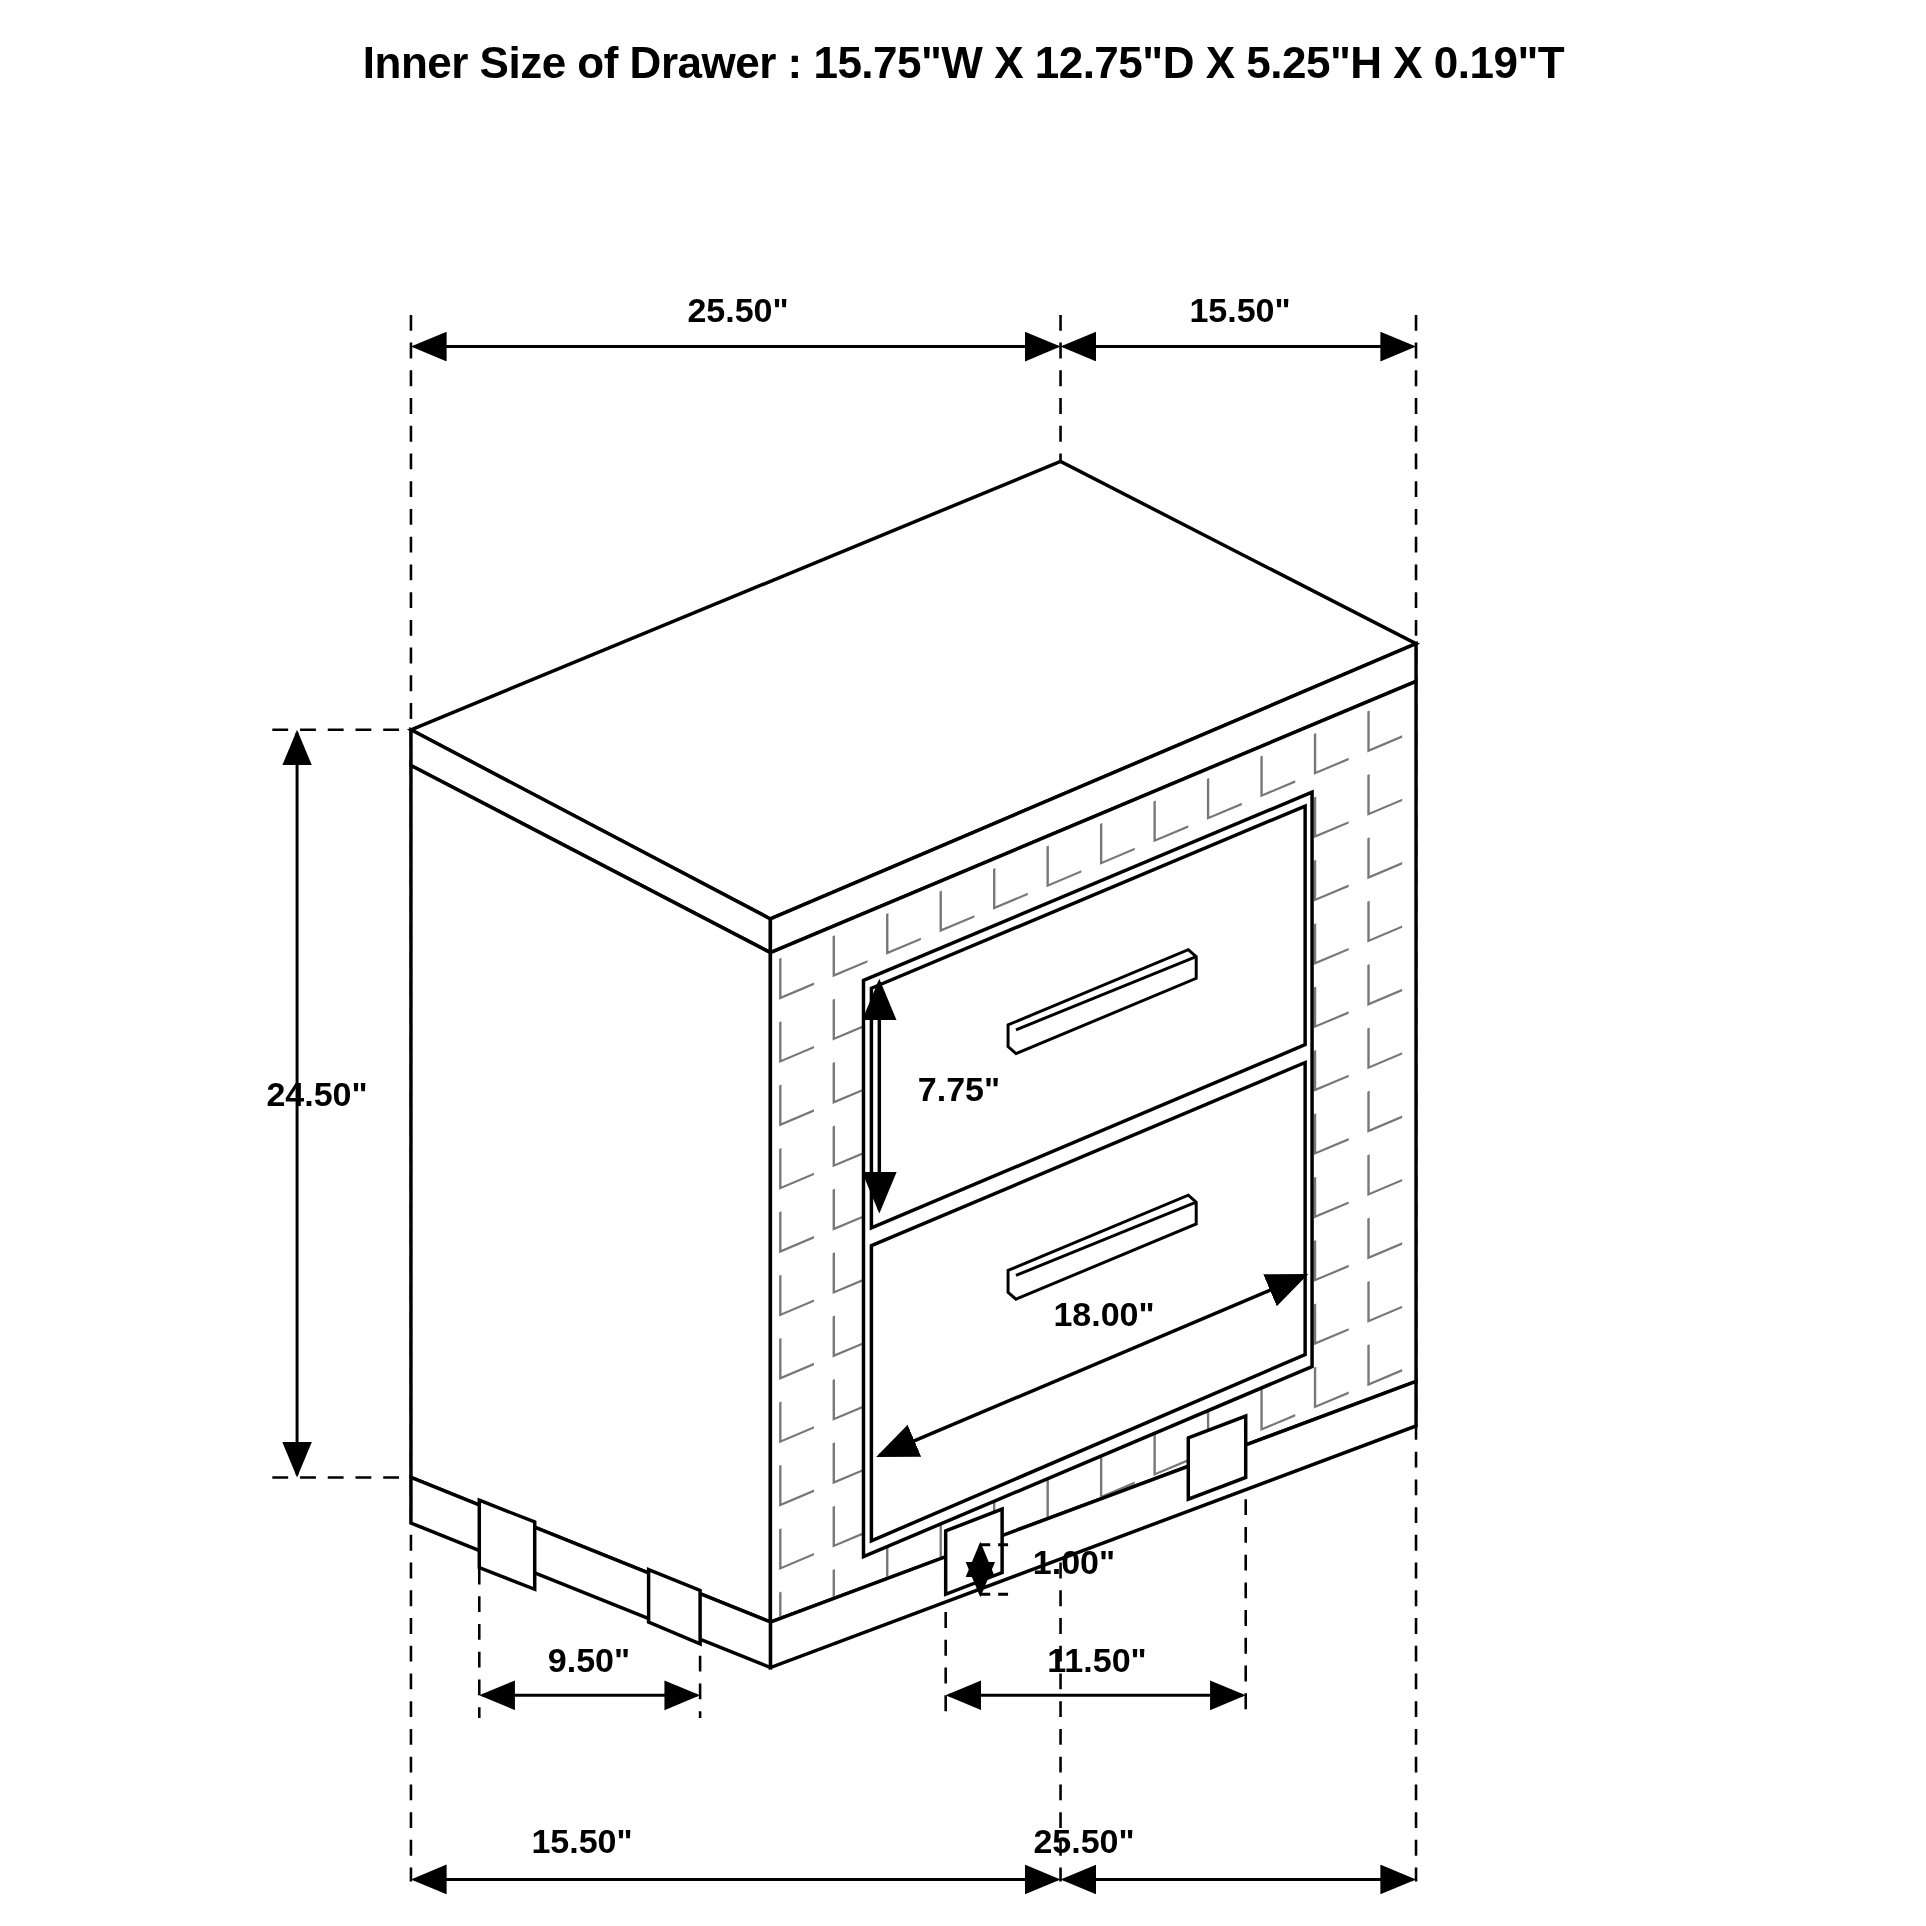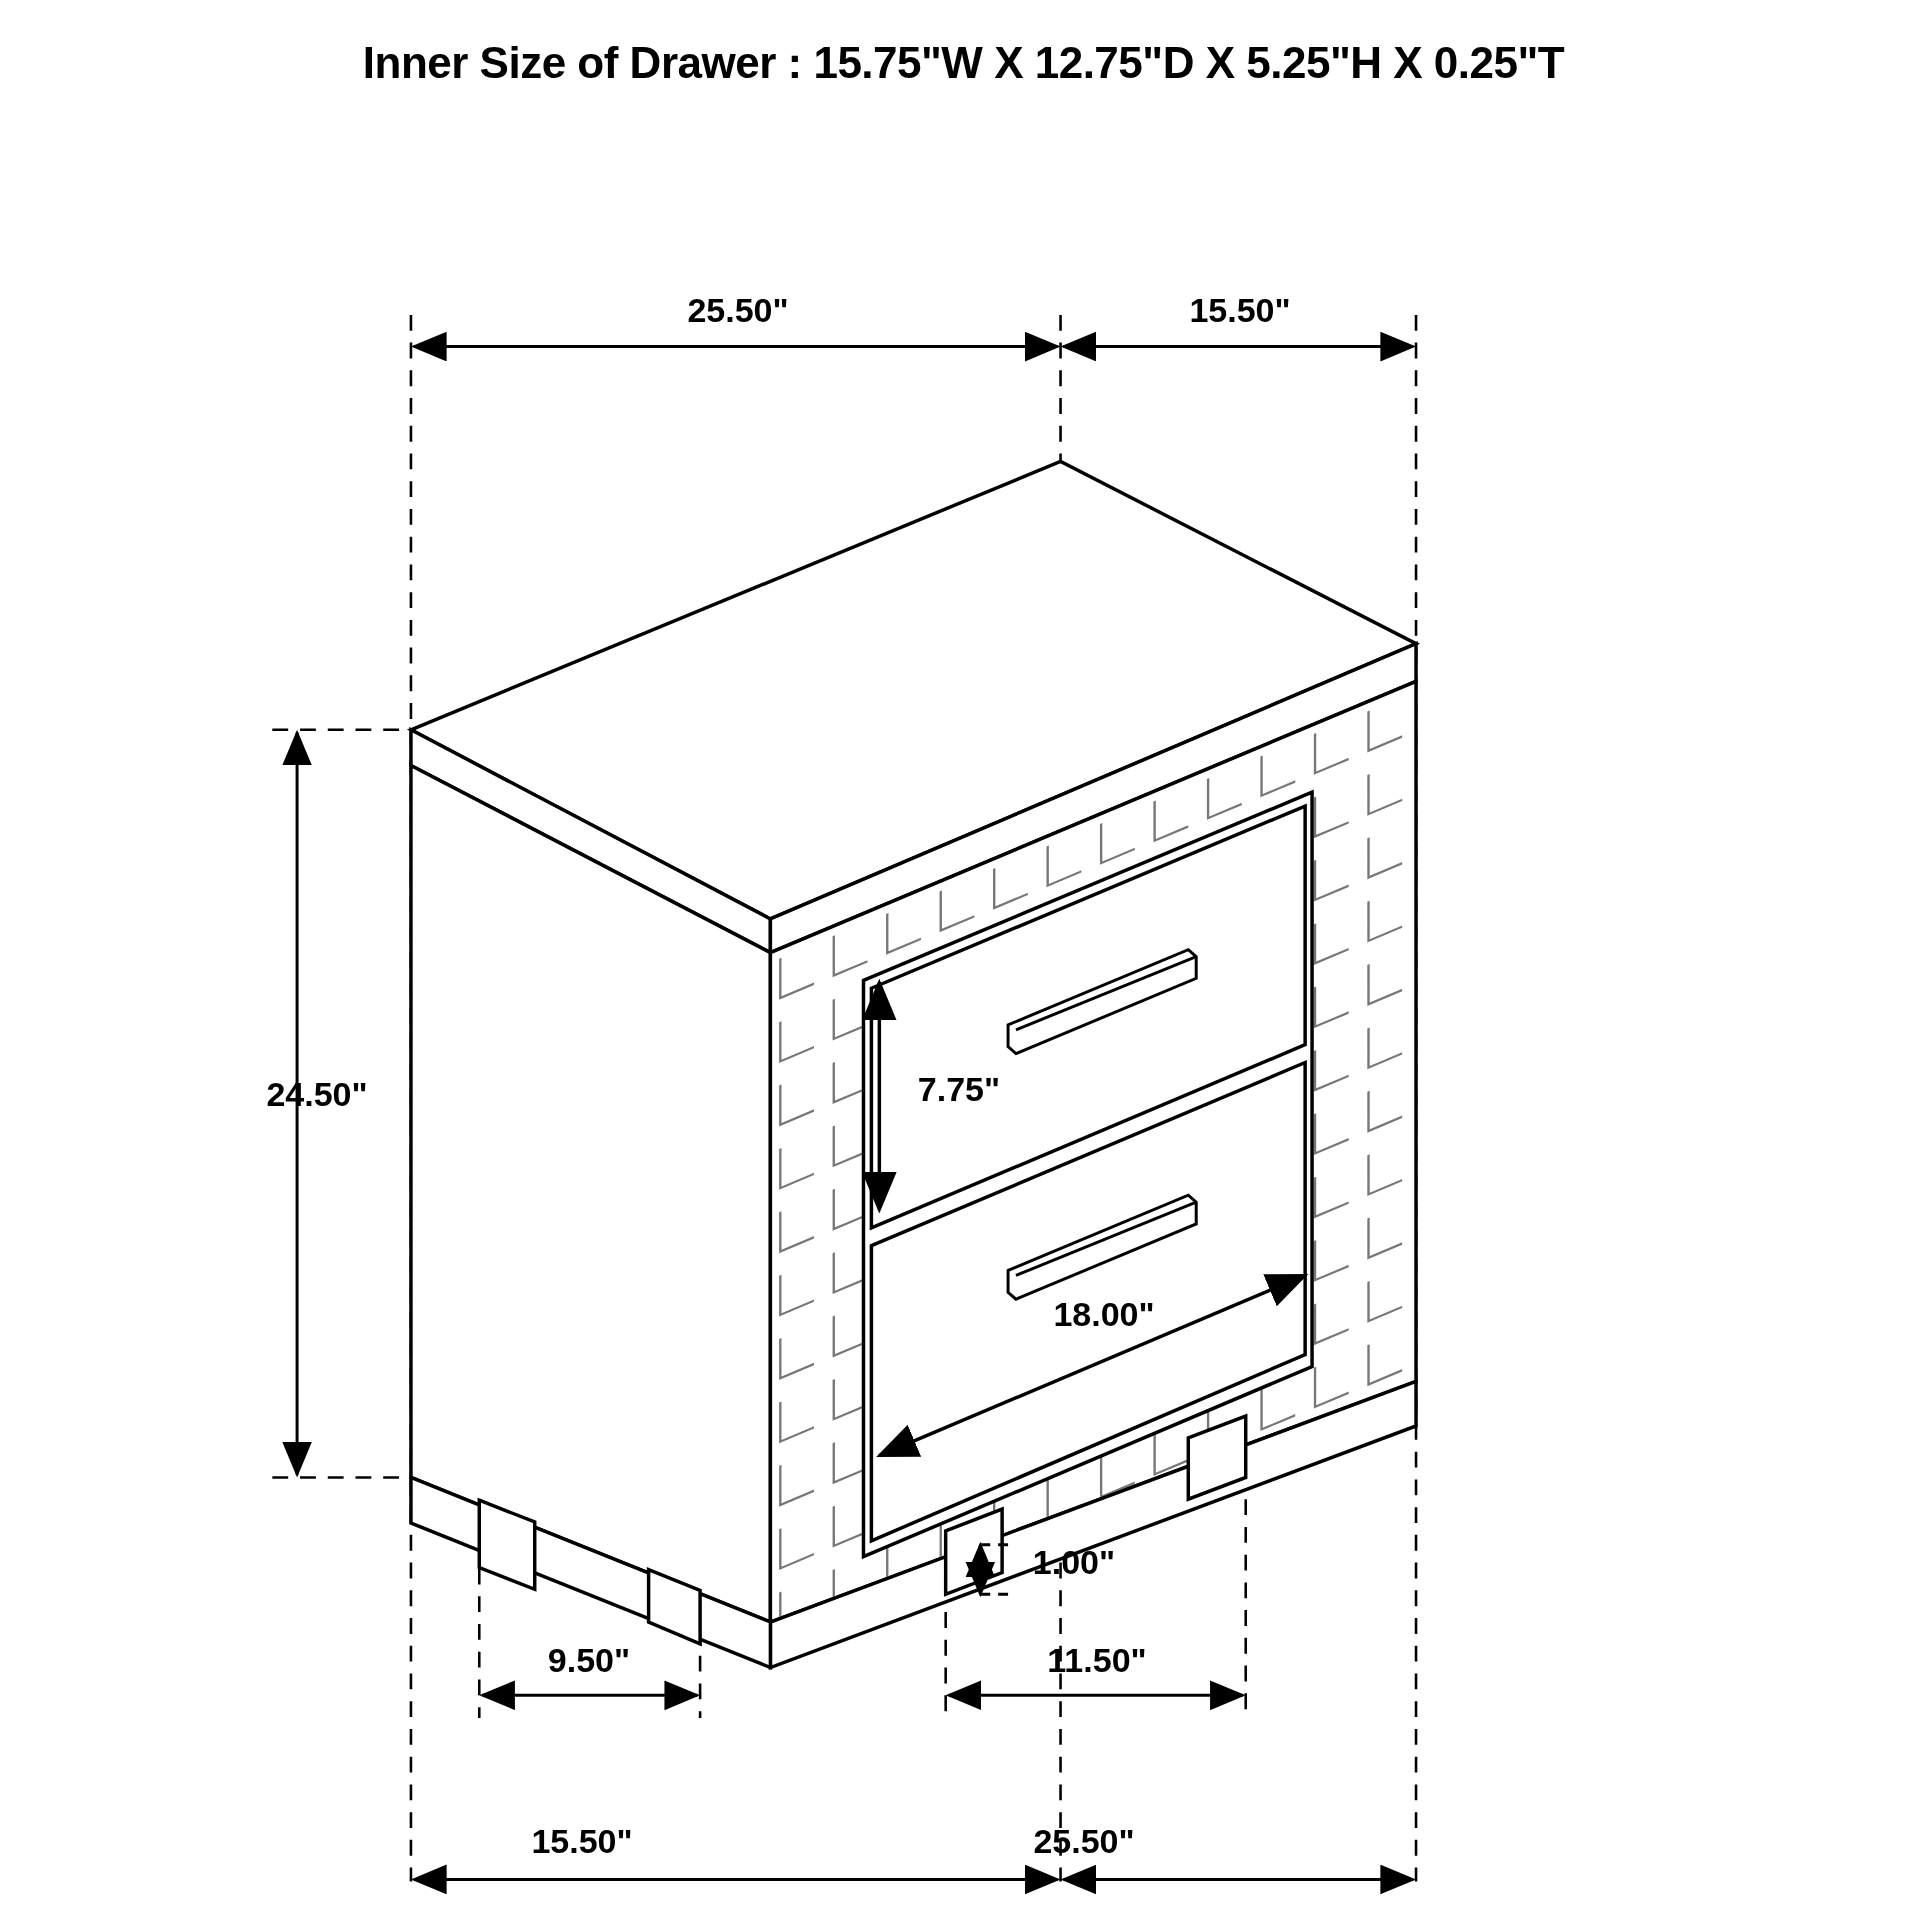--- a/index.html
+++ b/index.html
@@ -41,21 +41,21 @@
     font-weight: bold;
     white-space: nowrap;
     transform: translate(-50%, -50%);
   }
 </style>
 </head>
 <body>
 
 <div id="stage">
 
-  <div id="title">Inner Size of Drawer : 15.75"W X 12.75"D X 5.25"H X 0.25"T</div>
+  <div id="title">Inner Size of Drawer : 15.75"W X 12.75"D X 5.25"H X 0.19"T</div>
 
   <svg id="drawing" width="1927" height="1927" viewBox="0 0 1946 1946">
 
     <g stroke="#000" stroke-width="2.6" fill="none" stroke-dasharray="16 12">
 
       <line x1="415" y1="318" x2="415" y2="1900"></line>
 
       <line x1="1071" y1="318" x2="1071" y2="1900"></line>
 
       <line x1="1430" y1="318" x2="1430" y2="1900"></line>

